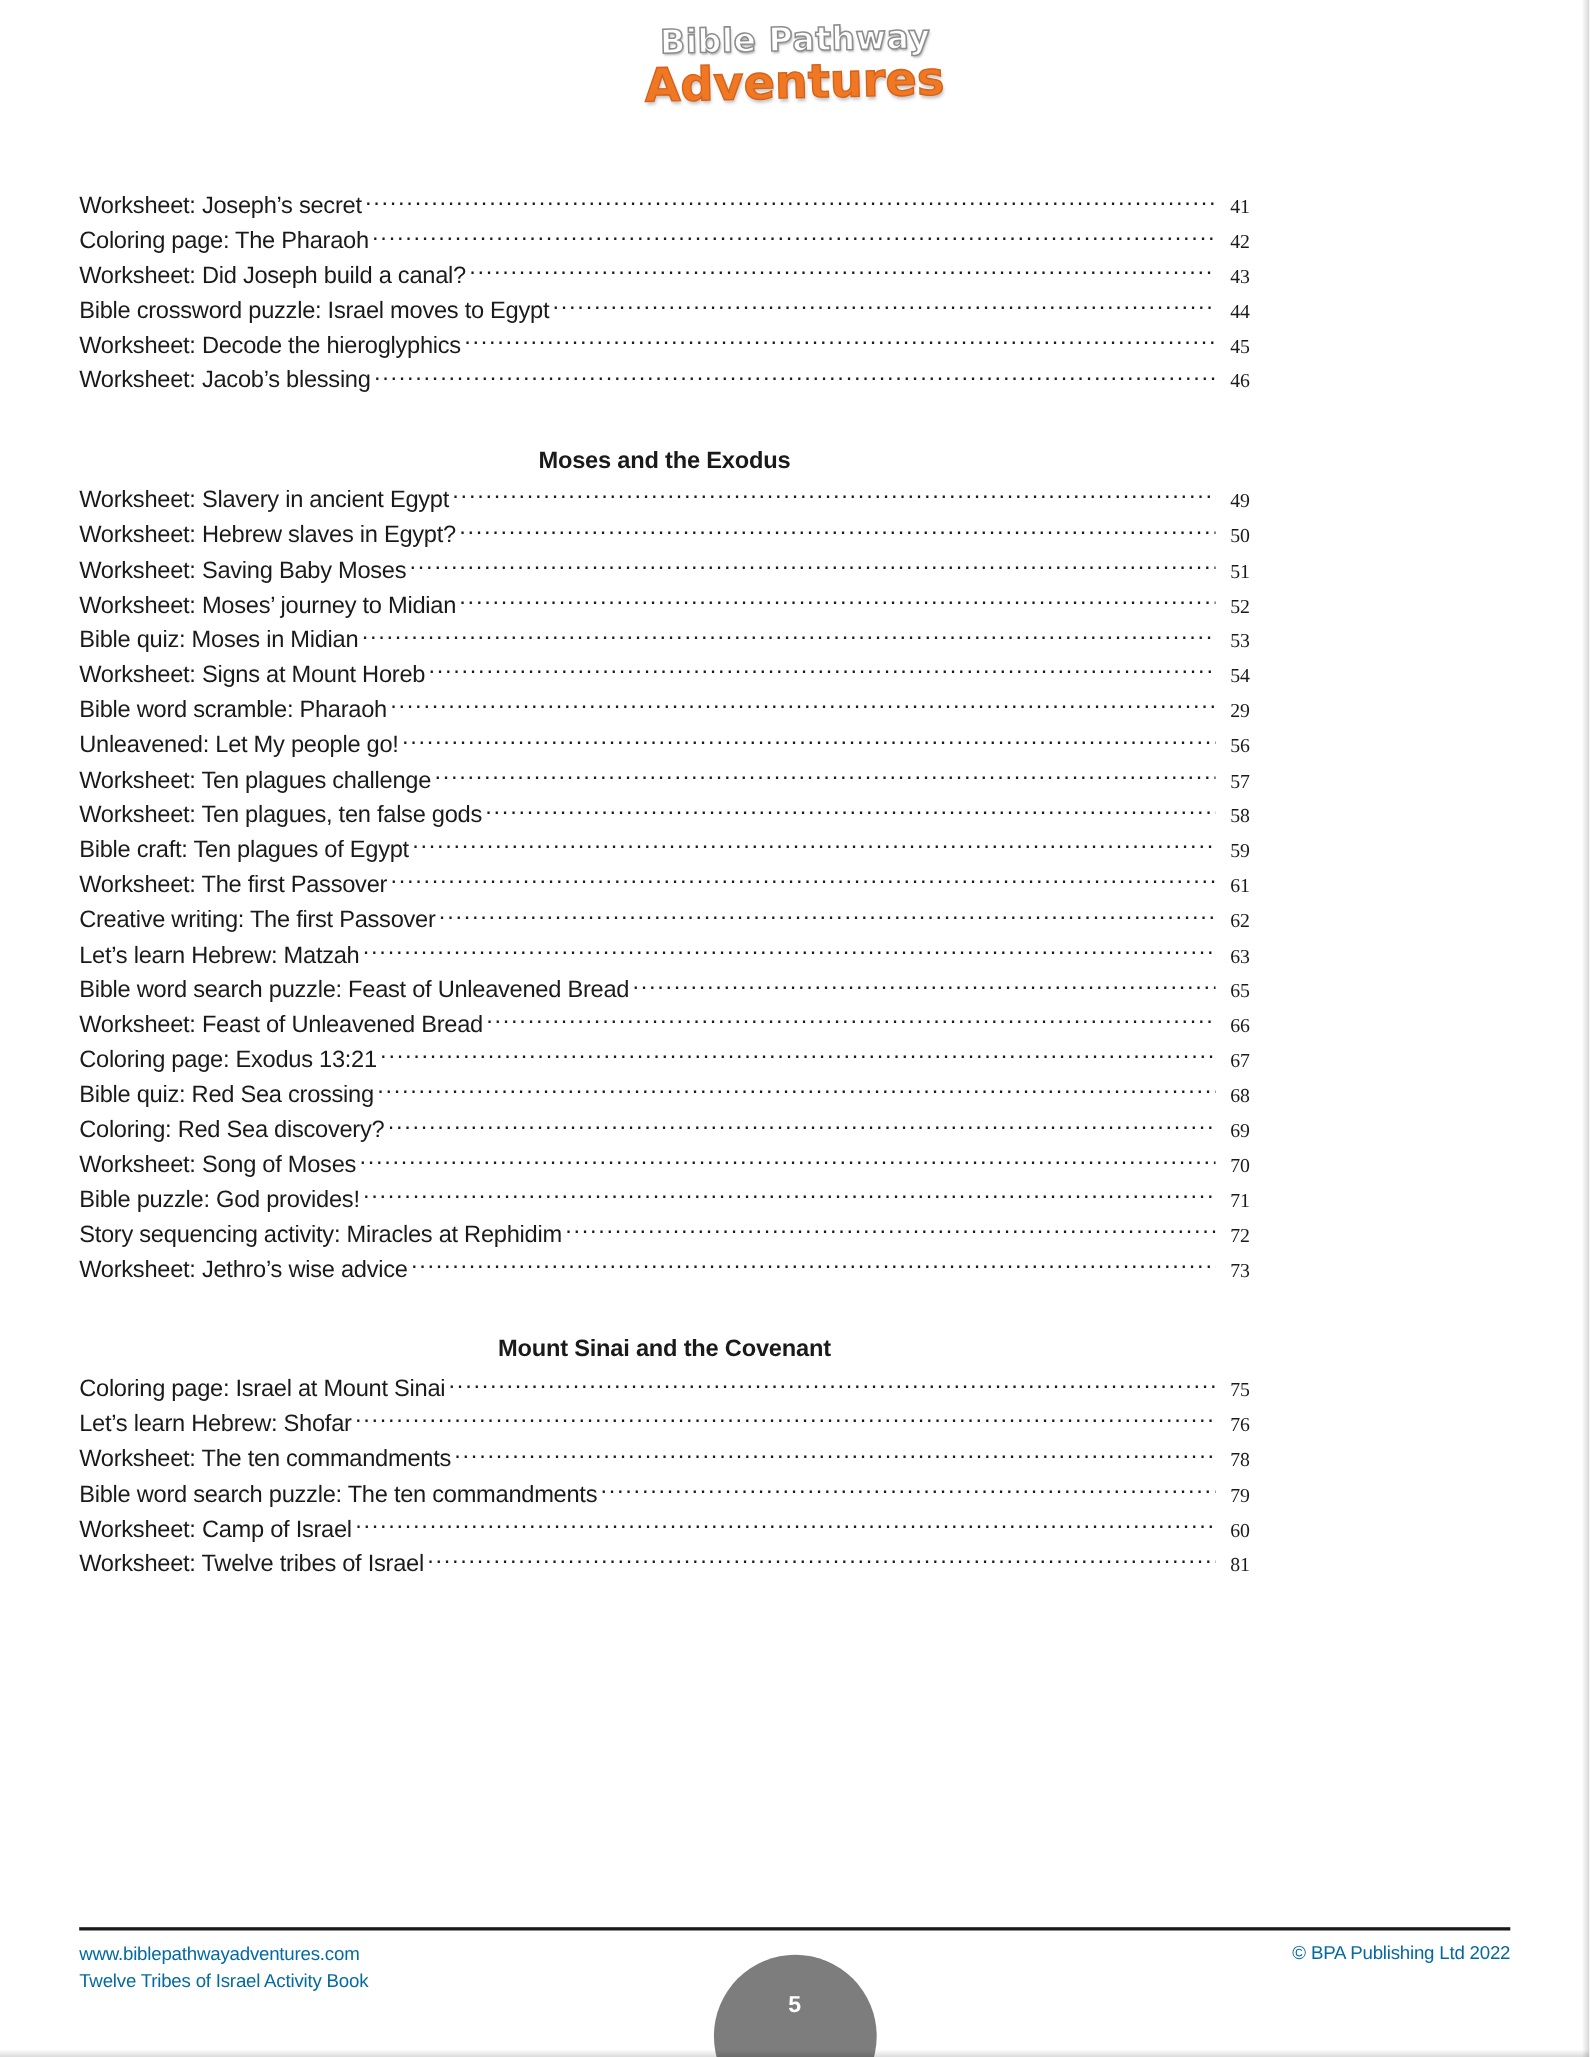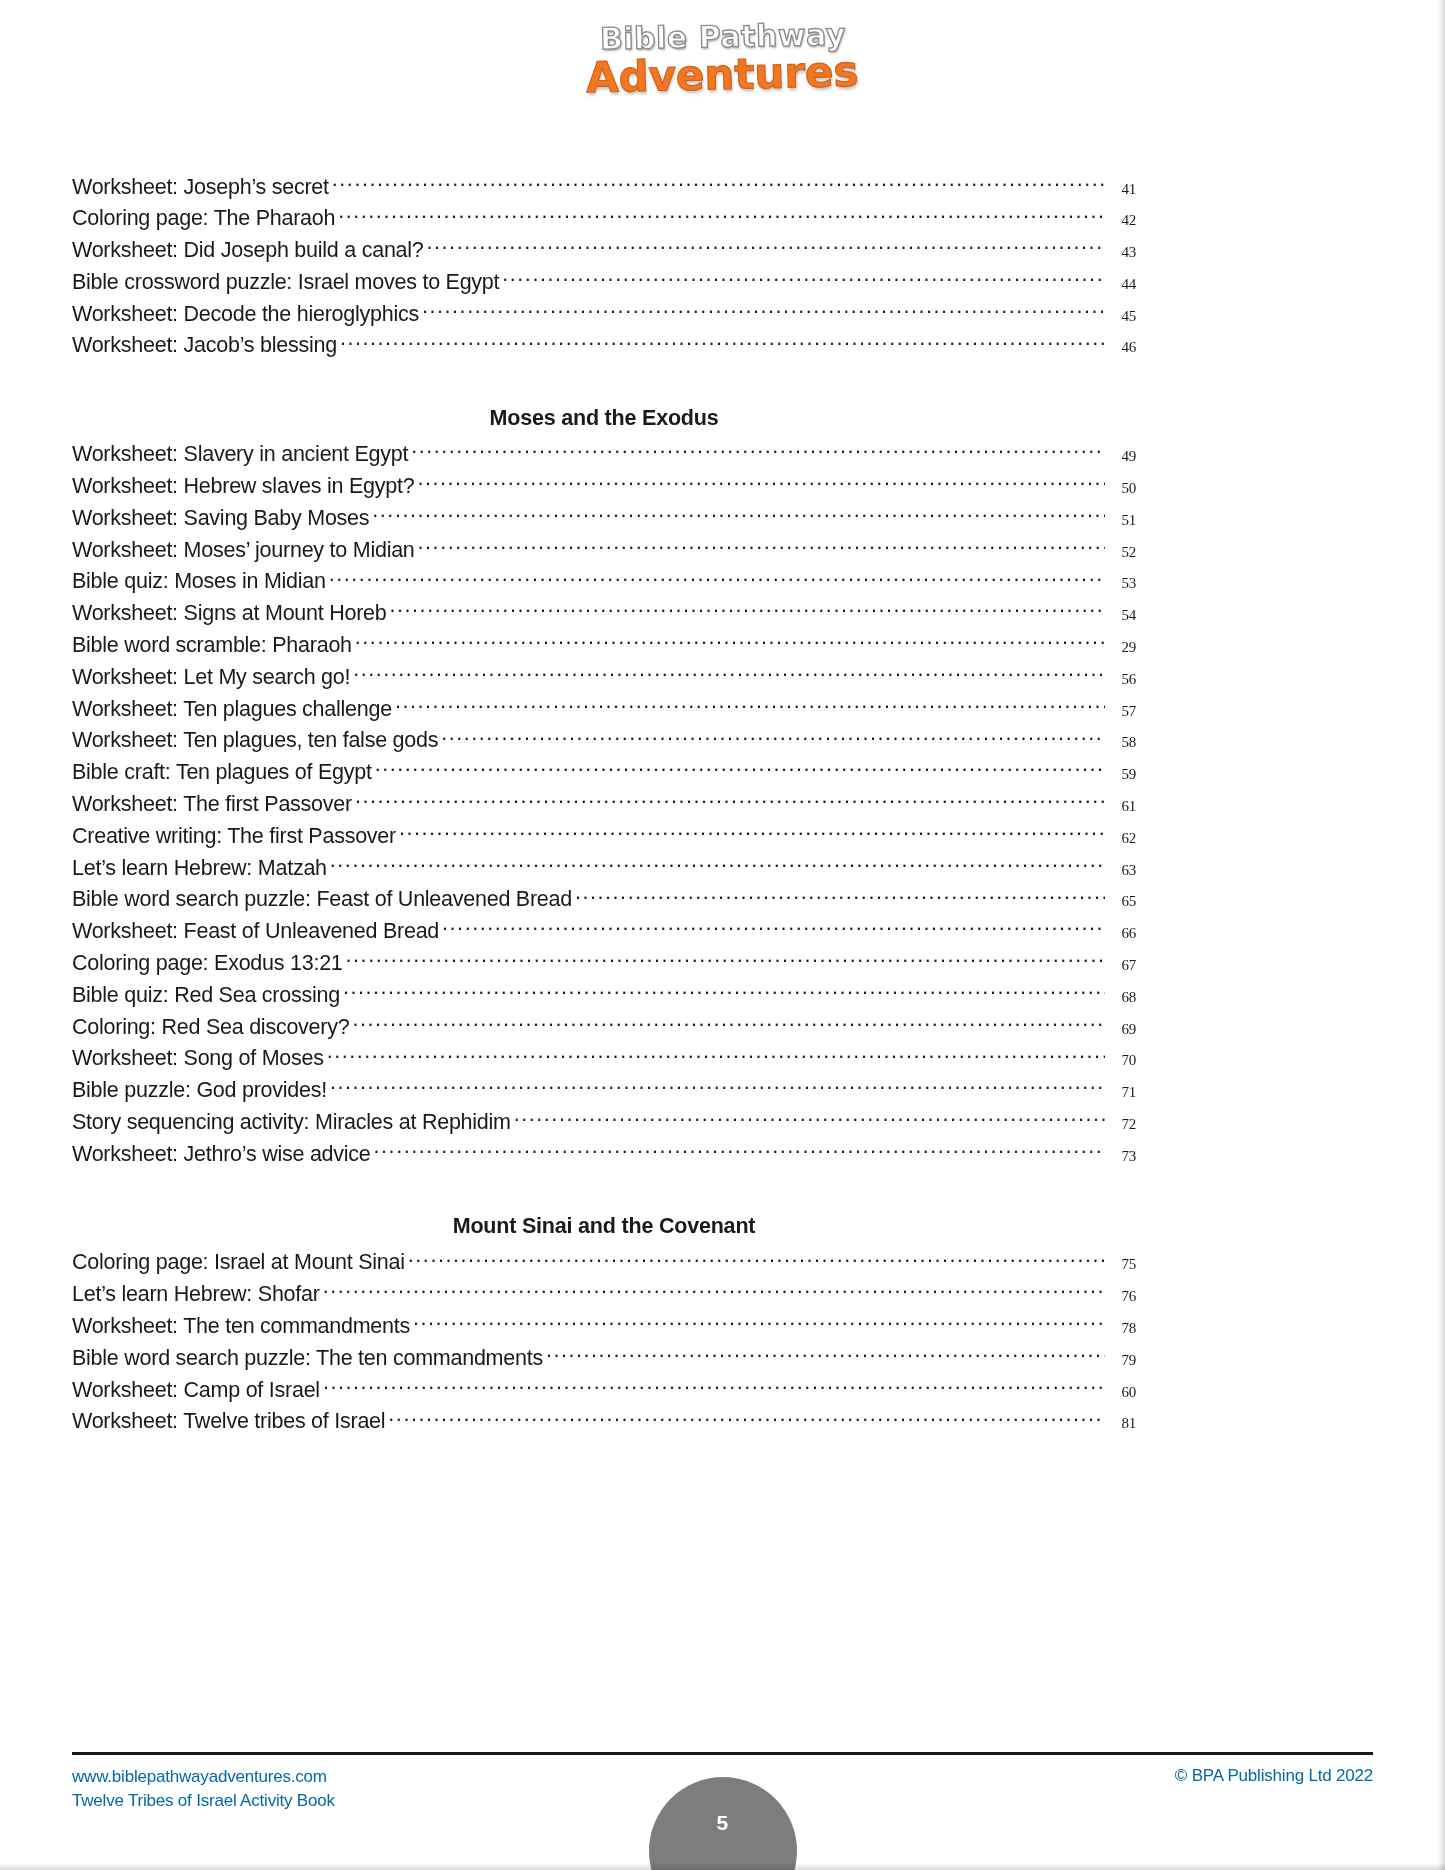--- a/index.html
+++ b/index.html
@@ -117,21 +117,21 @@
     left: 0;
     bottom: 0.08em;
     letter-spacing: 1.55px;
     font-size: 21.5px;
     color: #1a1a1a;
     white-space: nowrap;
   }
   .toc-page {
     flex: 0 0 auto;
     font-family: "Liberation Serif", serif;
-    font-size: 15px;
+    font-size: 18px;
     color: #1a1a1a;
     min-width: 30px;
     text-align: right;
   }
 
   
   .footer-rule {
     position: absolute;
     left: 72px;
     right: 72px;
@@ -247,21 +247,21 @@
         <span class="toc-title">Worksheet: Signs at Mount Horeb</span>
         <span class="toc-dots"></span>
         <span class="toc-page">54</span>
       </div>
       <div class="toc-row">
         <span class="toc-title">Bible word scramble: Pharaoh</span>
         <span class="toc-dots"></span>
         <span class="toc-page">29</span>
       </div>
       <div class="toc-row">
-        <span class="toc-title">Worksheet: Let My search go!</span>
+        <span class="toc-title">Unleavened: Let My people go!</span>
         <span class="toc-dots"></span>
         <span class="toc-page">56</span>
       </div>
       <div class="toc-row">
         <span class="toc-title">Worksheet: Ten plagues challenge</span>
         <span class="toc-dots"></span>
         <span class="toc-page">57</span>
       </div>
       <div class="toc-row">
         <span class="toc-title">Worksheet: Ten plagues, ten false gods</span>

